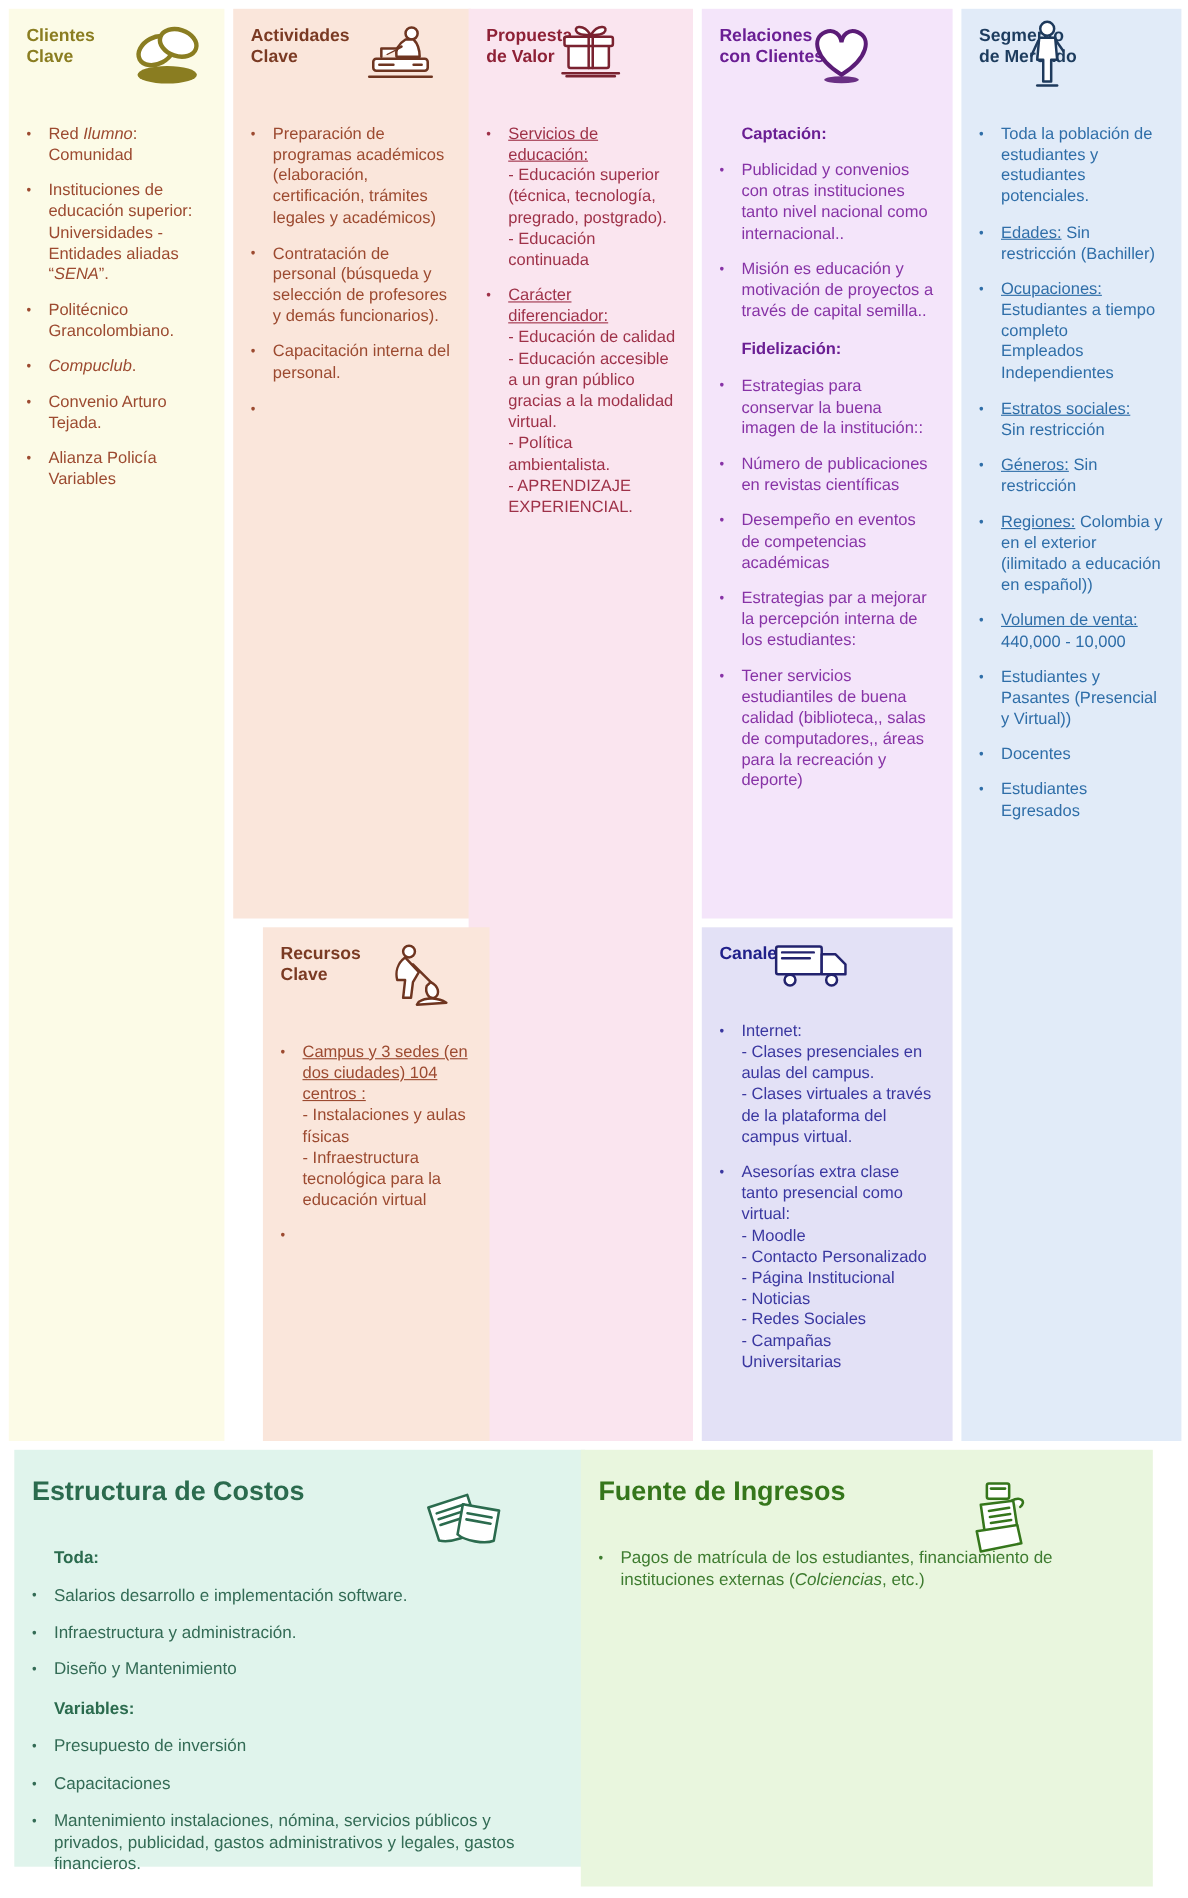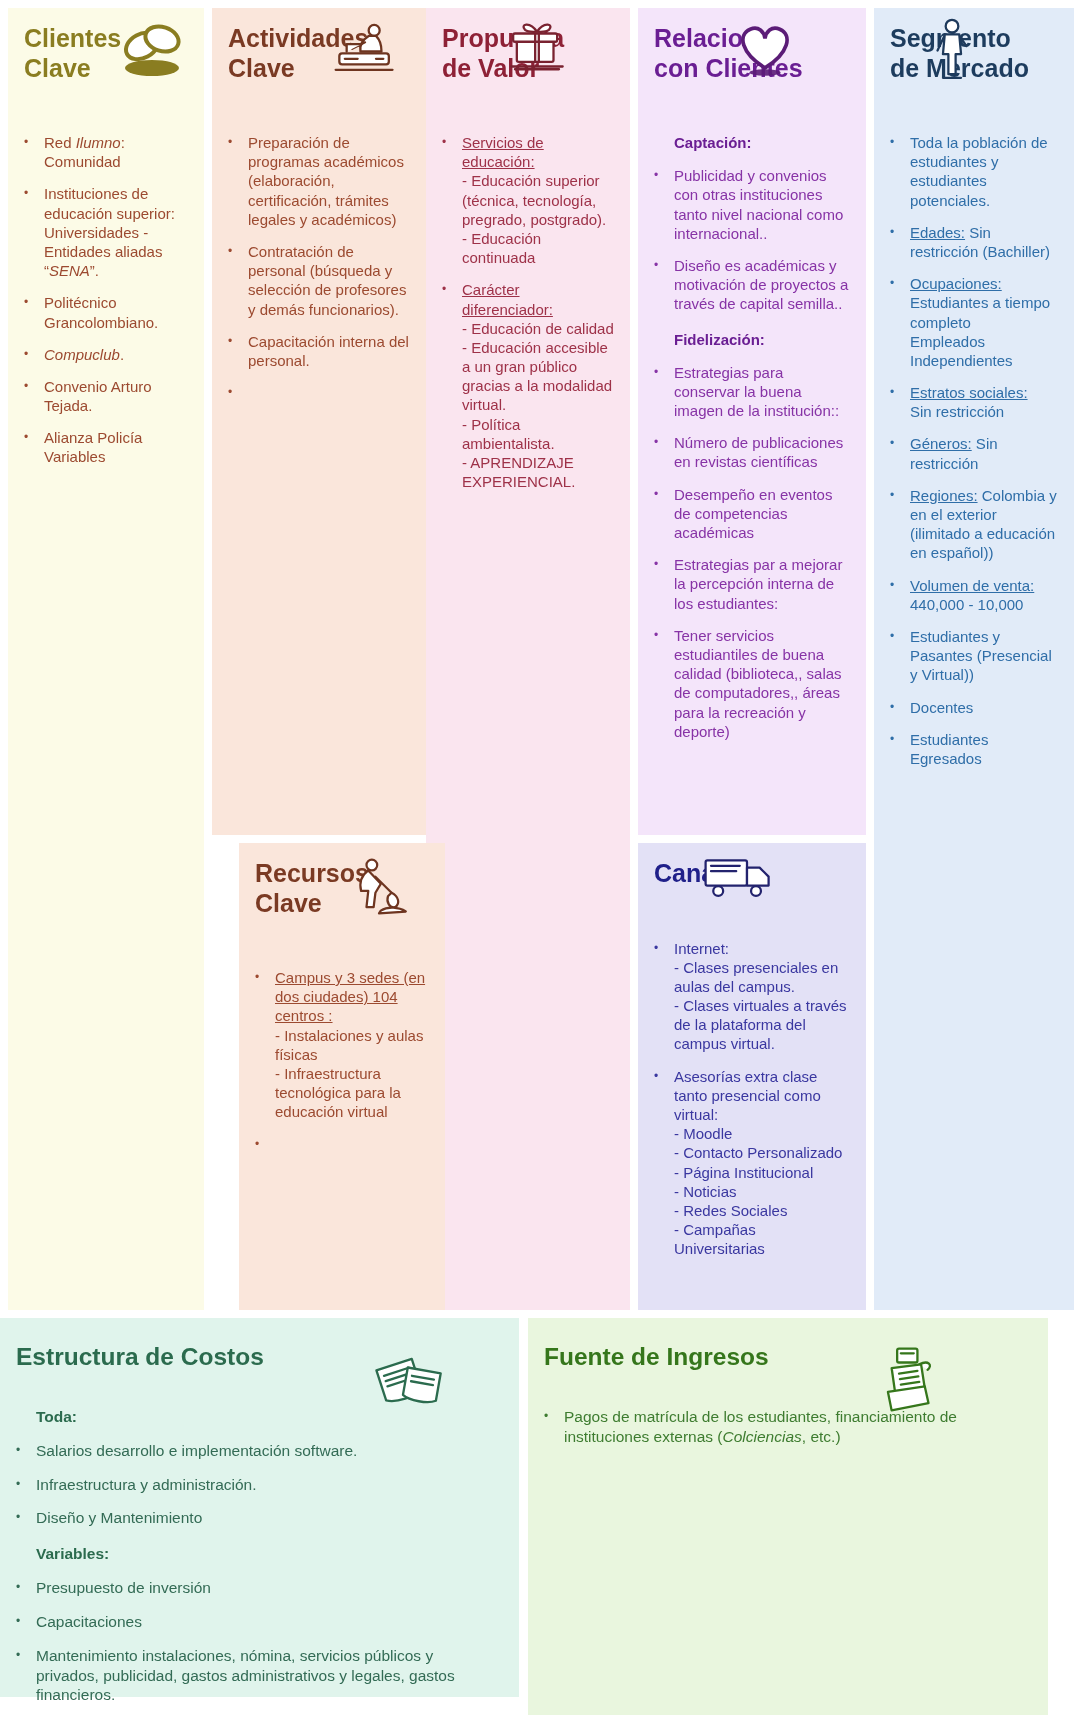--- a/index.html
+++ b/index.html
@@ -7,21 +7,21 @@
     width:1080px;height:1725px;position:relative;background:#ffffff;
     font-family:"Liberation Sans", sans-serif;
     -webkit-font-smoothing:antialiased;
   }
   .panel{
     position:absolute;box-sizing:border-box;padding:16px;
     background:var(--bg);color:var(--text);
   }
   .ph{position:relative;}
   .ptitle{
-    margin:0;font-size:25px;line-height:1.18;font-weight:700;
+    margin:0;font-size:16px;line-height:1.18;font-weight:700;
     color:var(--title);white-space:pre-line;
   }
   .picon{position:absolute;top:-4px;right:0;color:var(--icon);line-height:0;}
   .plist{margin-top:50px;font-size:15px;line-height:1.28;}
   .li{display:flex;gap:9px;margin-bottom:13px;}
   .bullet{flex:none;width:11px;font-size:12px;line-height:19px;}
   .txt{white-space:pre-line;}
   .u{text-decoration:underline;}
   .i{font-style:italic;}
   .li.hdr{font-weight:700;color:var(--title);padding-left:20px;margin-bottom:14px;}
@@ -169,21 +169,21 @@
     </span>
   </header>
   <div class="plist">
       <div class="li hdr">Captación:</div>
       <div class="li">
         <span class="bullet">•</span>
         <span class="txt"><span>Publicidad y convenios con otras instituciones tanto nivel nacional como internacional..</span></span>
       </div>
       <div class="li">
         <span class="bullet">•</span>
-        <span class="txt"><span>Diseño es académicas y motivación de proyectos a través de capital semilla..</span></span>
+        <span class="txt"><span>Misión es educación y motivación de proyectos a través de capital semilla..</span></span>
       </div>
       <div class="li hdr">Fidelización:</div>
       <div class="li">
         <span class="bullet">•</span>
         <span class="txt"><span>Estrategias para conservar la buena imagen de la institución::</span></span>
       </div>
       <div class="li">
         <span class="bullet">•</span>
         <span class="txt"><span>Número de publicaciones en revistas científicas</span></span>
       </div>
@@ -317,21 +317,21 @@
 - Moodle
 - Contacto Personalizado
 - Página Institucional
 - Noticias
 - Redes Sociales
 - Campañas Universitarias</span></span>
       </div>
     </div>
 </section>
 
-<section class="panel bottom" id="p-costos" style="left: 0px; top: 1318px; width: 519px; height: 379px; --bg: #E0F4EC; --title: #2B6B4E; --text: #336B55; --icon: #2B6B4E;">
+<section class="panel bottom" id="p-costos" style="left: 13px; top: 1318px; width: 519px; height: 379px; --bg: #E0F4EC; --title: #2B6B4E; --text: #336B55; --icon: #2B6B4E;">
   <header class="ph">
     <h2 class="ptitle">Estructura de Costos</h2>
     <span class="picon">
       <svg viewBox="0 0 84 74" width="78" height="69" fill="#fff" stroke="currentColor" stroke-width="2.5" stroke-linejoin="round" stroke-linecap="round">
         <g transform="rotate(-18 30 40)">
           <path d="M14 18 L54 18 L54 52 C44 58 24 58 14 52 Z"></path>
           <path d="M20 26 L48 26 M20 32 L48 32 M20 38 L44 38"></path>
         </g>
         <g transform="rotate(10 58 44)">
           <path d="M38 24 L74 24 L74 54 C66 59 46 59 38 54 Z"></path>

